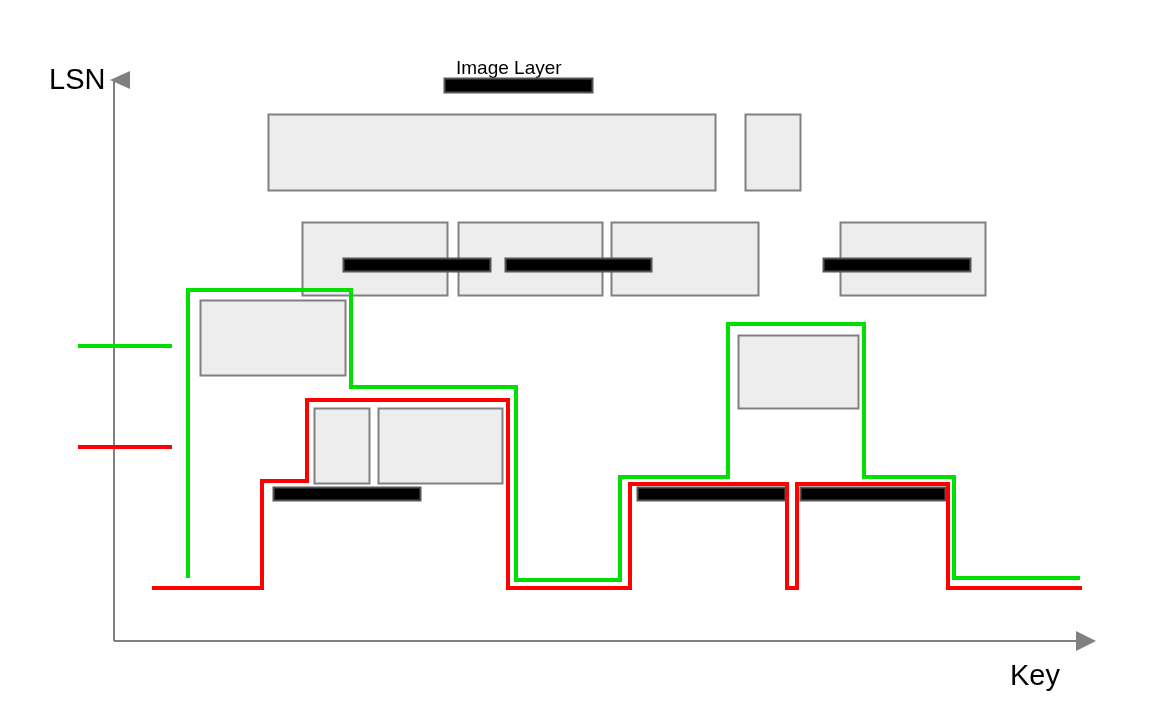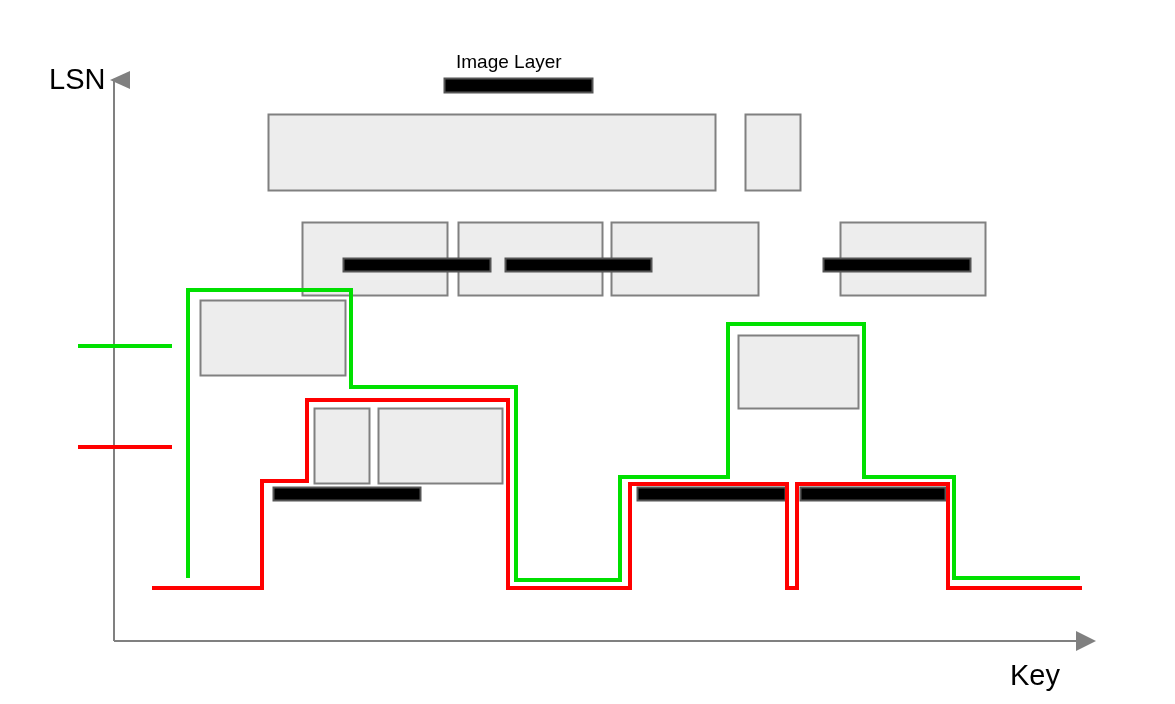--- a/index.html
+++ b/index.html
@@ -30,20 +30,21 @@
     white-space: nowrap;
     line-height: 1;
   }
   .layer-label {
     position: absolute;
     font-family: "Liberation Sans", sans-serif;
     font-size: 19px;
     color: #000000;
     white-space: nowrap;
     line-height: 1;
+    margin-top: 6px;
   }
 </style>
 </head>
 <body>
 
 <div id="canvas">
 
   <div class="axis-label" style="left:49px; top:65px;">LSN</div>
 
   <div class="axis-label" style="left:1010px; top:661px;">Key</div>

